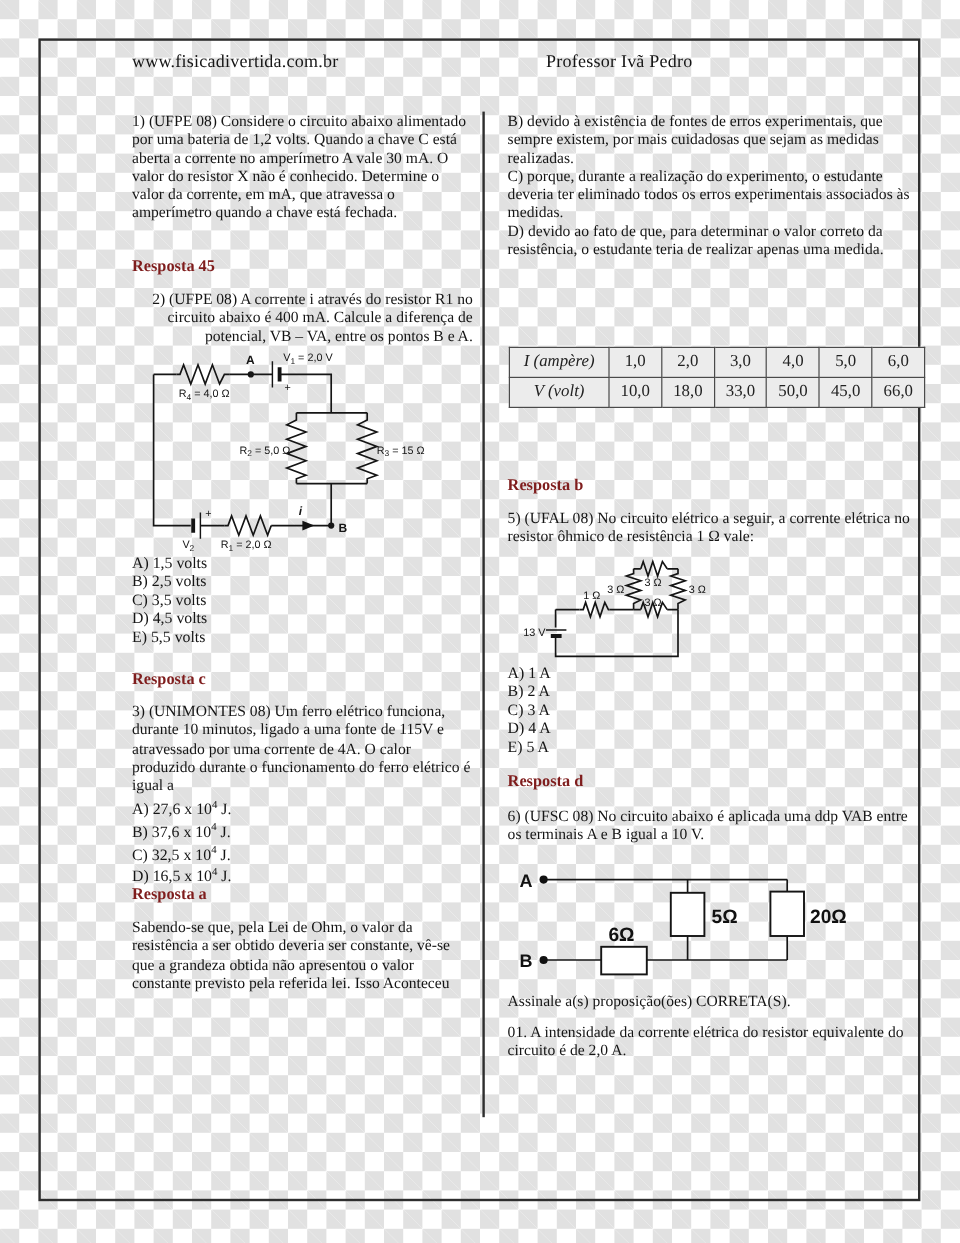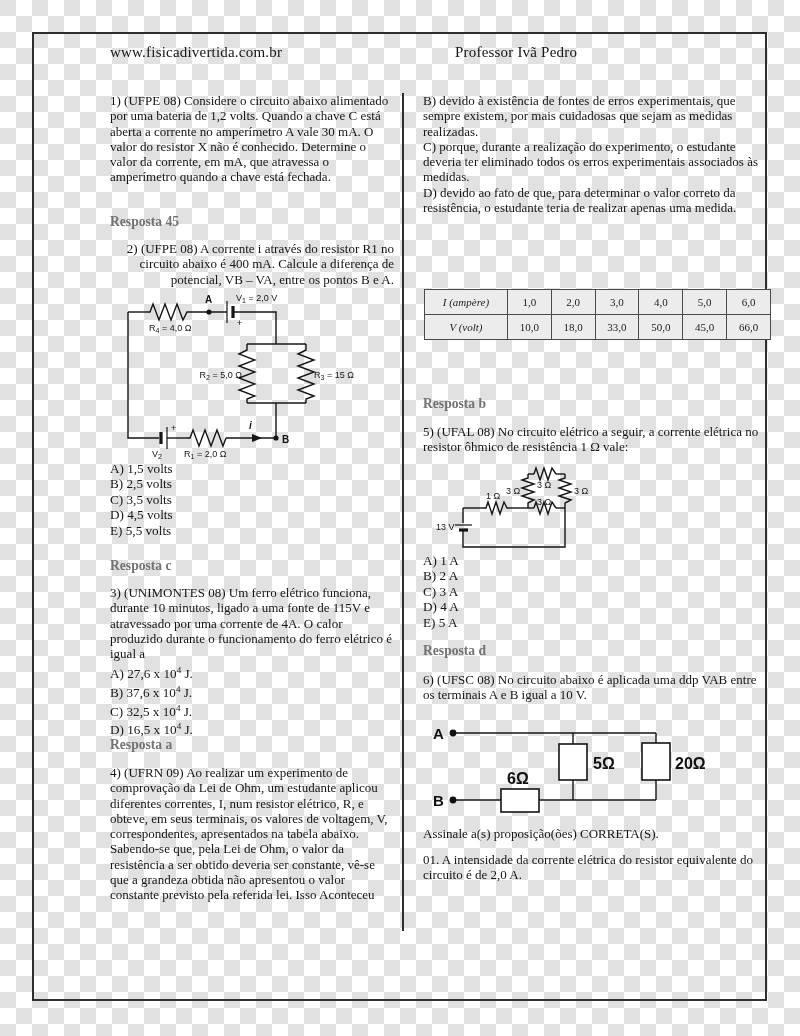--- a/index.html
+++ b/index.html
@@ -18,26 +18,26 @@
     border:2px solid #2e2e2e;box-sizing:border-box;
   }
   .hdr{position:absolute;top:44px;font-size:15px;letter-spacing:0.2px;}
   .divider{position:absolute;left:402px;top:93px;width:2px;height:838px;background:#2e2e2e;}
   .col{position:absolute;top:0;}
   .col-left{left:110px;width:284px;}
   .col-right{left:423px;width:348px;}
   .blk{position:absolute;left:0;}
   .q{font-size:13px;line-height:15.3px;text-align:left;}
   .ans{font-size:13.2px;line-height:15.4px;}
-  .resp{font-size:13.6px;font-weight:bold;color:#737373;}
+  .resp{font-size:13.6px;font-weight:bold;color:#7f1d1d;}
   sup{font-size:9px;}
   
   table.dtable{border-collapse:collapse;background:#ececec;}
   table.dtable td{
-    border:1.5px solid #4a4a4a;font-size:11px;color:#222;
+    border:1.5px solid #4a4a4a;font-size:14px;color:#222;
     text-align:center;height:24px;padding:0 2px;
   }
   td.lbl{width:82px;text-align:left;padding-left:7px;font-style:italic;}
   td.val{width:41px;}
   td.nr{border-right:none;}
   td.nl{border-left:none;}
   
   svg{display:block;}
   .wire{stroke:#151515;stroke-width:1.4;fill:none;}
   .wire-thin{stroke:#151515;stroke-width:1.2;fill:none;}
@@ -123,21 +123,20 @@
   <div class="blk ans" style="top:663px;">
     <div><span>A) 27,6 x 10</span><sup>4</sup><span> J.</span></div>
     <div><span>B) 37,6 x 10</span><sup>4</sup><span> J.</span></div>
     <div><span>C) 32,5 x 10</span><sup>4</sup><span> J.</span></div>
     <div><span>D) 16,5 x 10</span><sup>4</sup><span> J.</span></div>
   </div>
 
   <div class="blk resp" style="top:737px;">Resposta a</div>
 
   <div class="blk q" style="top:765px;">
-    <div>4) (UFRN 09) Ao realizar um experimento de comprovação da Lei de Ohm, um estudante aplicou diferentes correntes, I, num resistor elétrico, R, e obteve, em seus terminais, os valores de voltagem, V, correspondentes, apresentados na tabela abaixo.</div>
     <div>Sabendo-se que, pela Lei de Ohm, o valor da resistência a ser obtido deveria ser constante, vê-se que a grandeza obtida não apresentou o valor constante previsto pela referida lei. Isso Aconteceu</div>
   </div>
 
 </div>
 
 <div class="col col-right">
 
   <div class="blk q" style="top:93px;">
     <div>B) devido à existência de fontes de erros experimentais, que sempre existem, por mais cuidadosas que sejam as medidas realizadas.</div>
     <div>C) porque, durante a realização do experimento, o estudante deveria ter eliminado todos os erros experimentais associados às medidas.</div>

